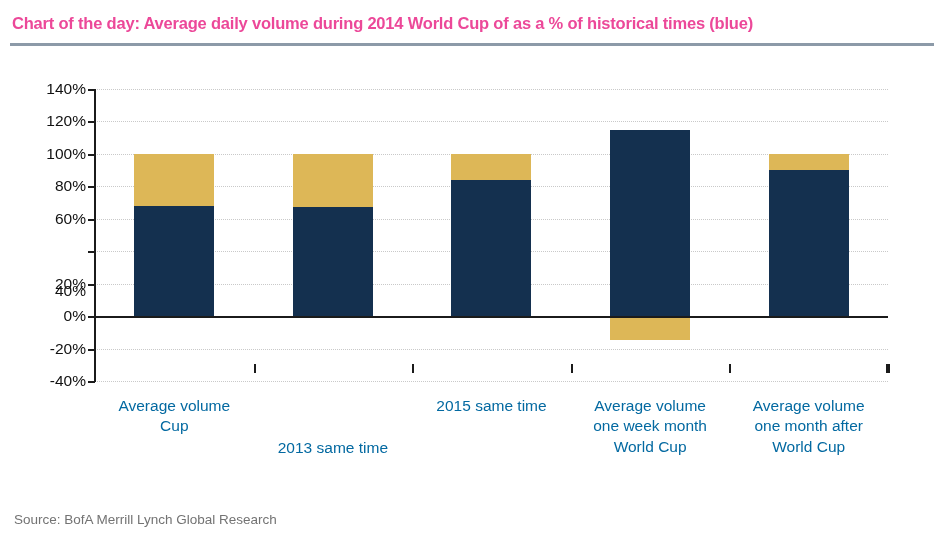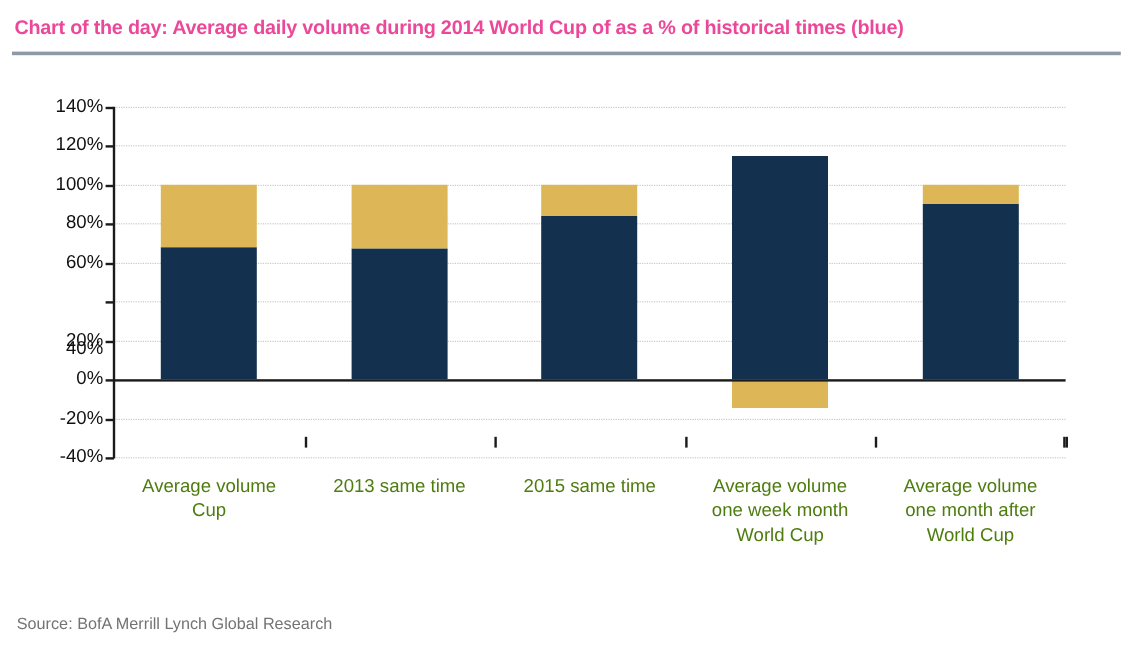--- a/index.html
+++ b/index.html
@@ -58,21 +58,21 @@
   }
   
   .bar-slot{position:absolute;top:0;height:292px;}
   .seg{position:absolute;left:50%;transform:translateX(-50%);}
   .seg-blue{background:#14304f;}
   .seg-gold{background:#ddb757;}
   
   #cat-labels{position:absolute;left:95px;top:350px;width:793px;height:95px;}
   .cat-label{
     position:absolute;top:0;text-align:center;
-    font-size:15.5px;line-height:1.32;color:#4d7c0f;
+    font-size:15.5px;line-height:1.32;color:#0369a1;
   }
   
   #source-note{
     position:absolute;left:14px;top:512px;
     font-size:13.5px;color:#737373;
   }
 </style>
 </head>
 <body>
 
@@ -134,21 +134,21 @@
       <div class="xtick" style="left: 475.8px;"></div>
       <div class="xtick" style="left: 634.4px;"></div>
       <div class="xtick" style="left: 793px;"></div>
     </div>
   <div id="axis-end"></div>
   <div id="cat-labels">
       <div class="cat-label" style="left: 0px; width: 158.6px;">
         <div>Average volume</div>
         <div>Cup</div>
       </div>
-      <div class="cat-label" style="left: 158.6px; width: 158.6px;">
+      <div class="cat-label" style="left: 158.6px; width: 158.6px; margin-top: 42px;">
         <div>2013 same time</div>
       </div>
       <div class="cat-label" style="left: 317.2px; width: 158.6px;">
         <div>2015 same time</div>
       </div>
       <div class="cat-label" style="left: 475.8px; width: 158.6px;">
         <div>Average volume</div>
         <div>one week month</div>
         <div>World Cup</div>
       </div>

